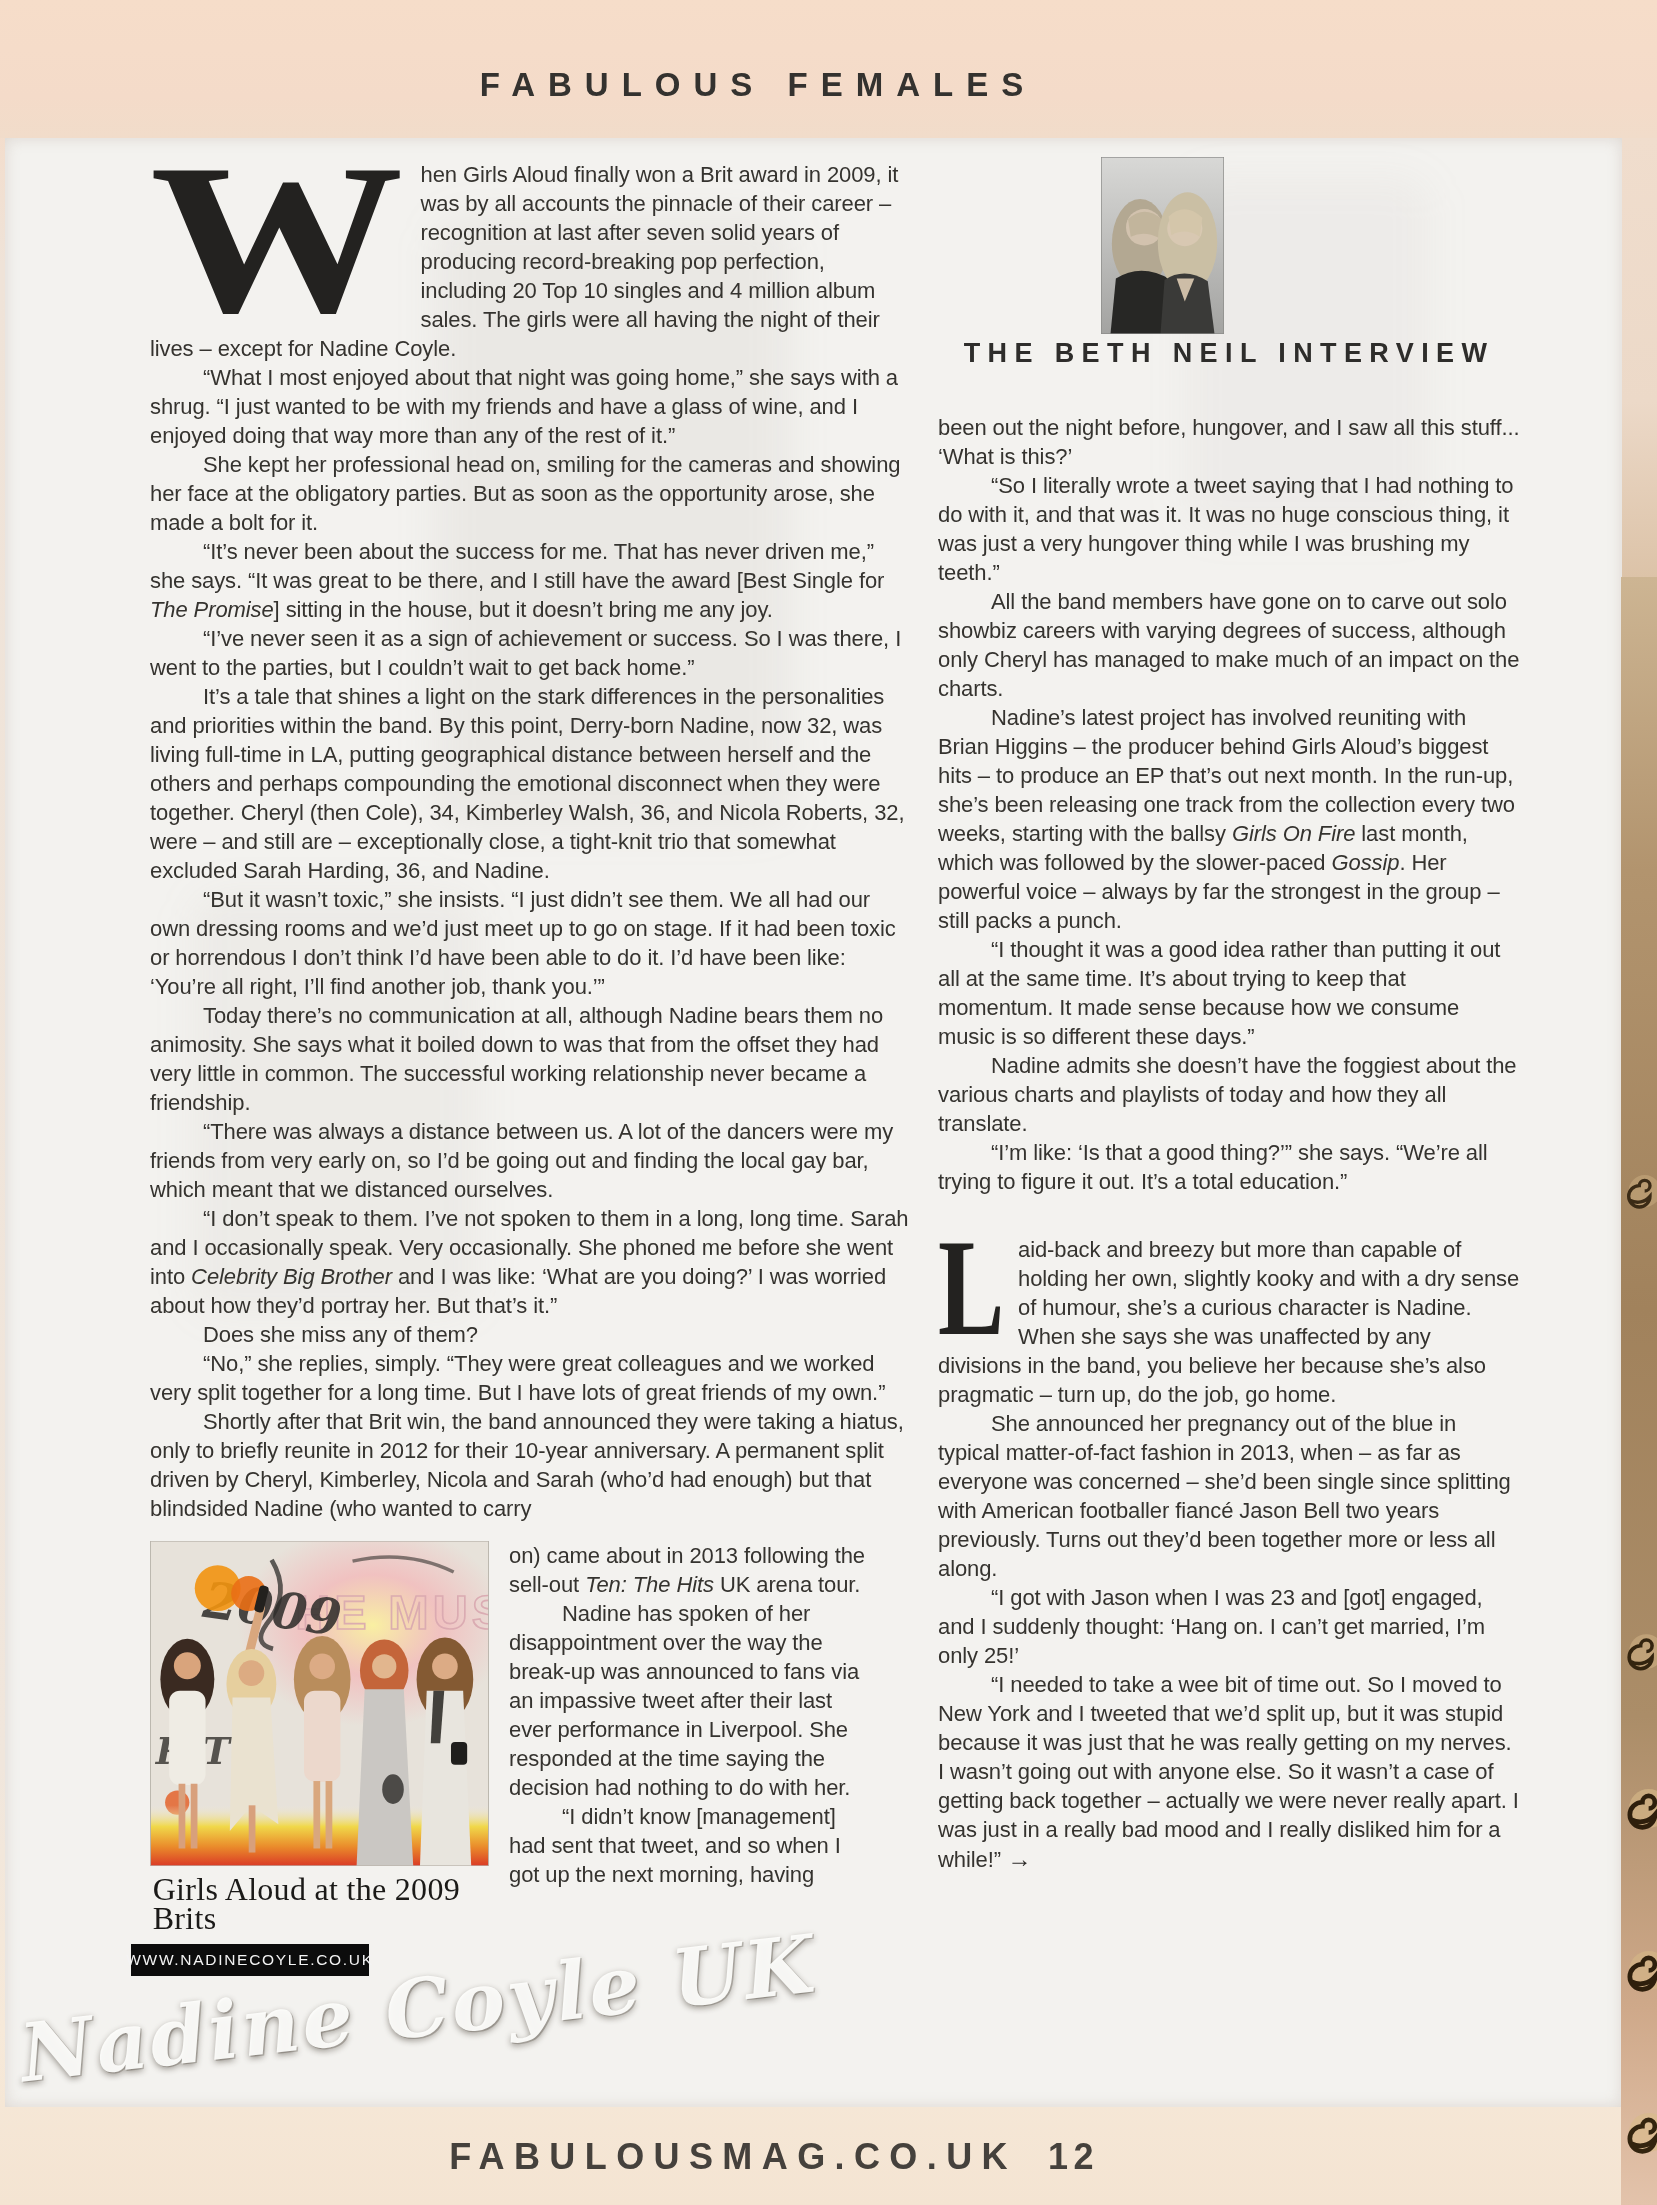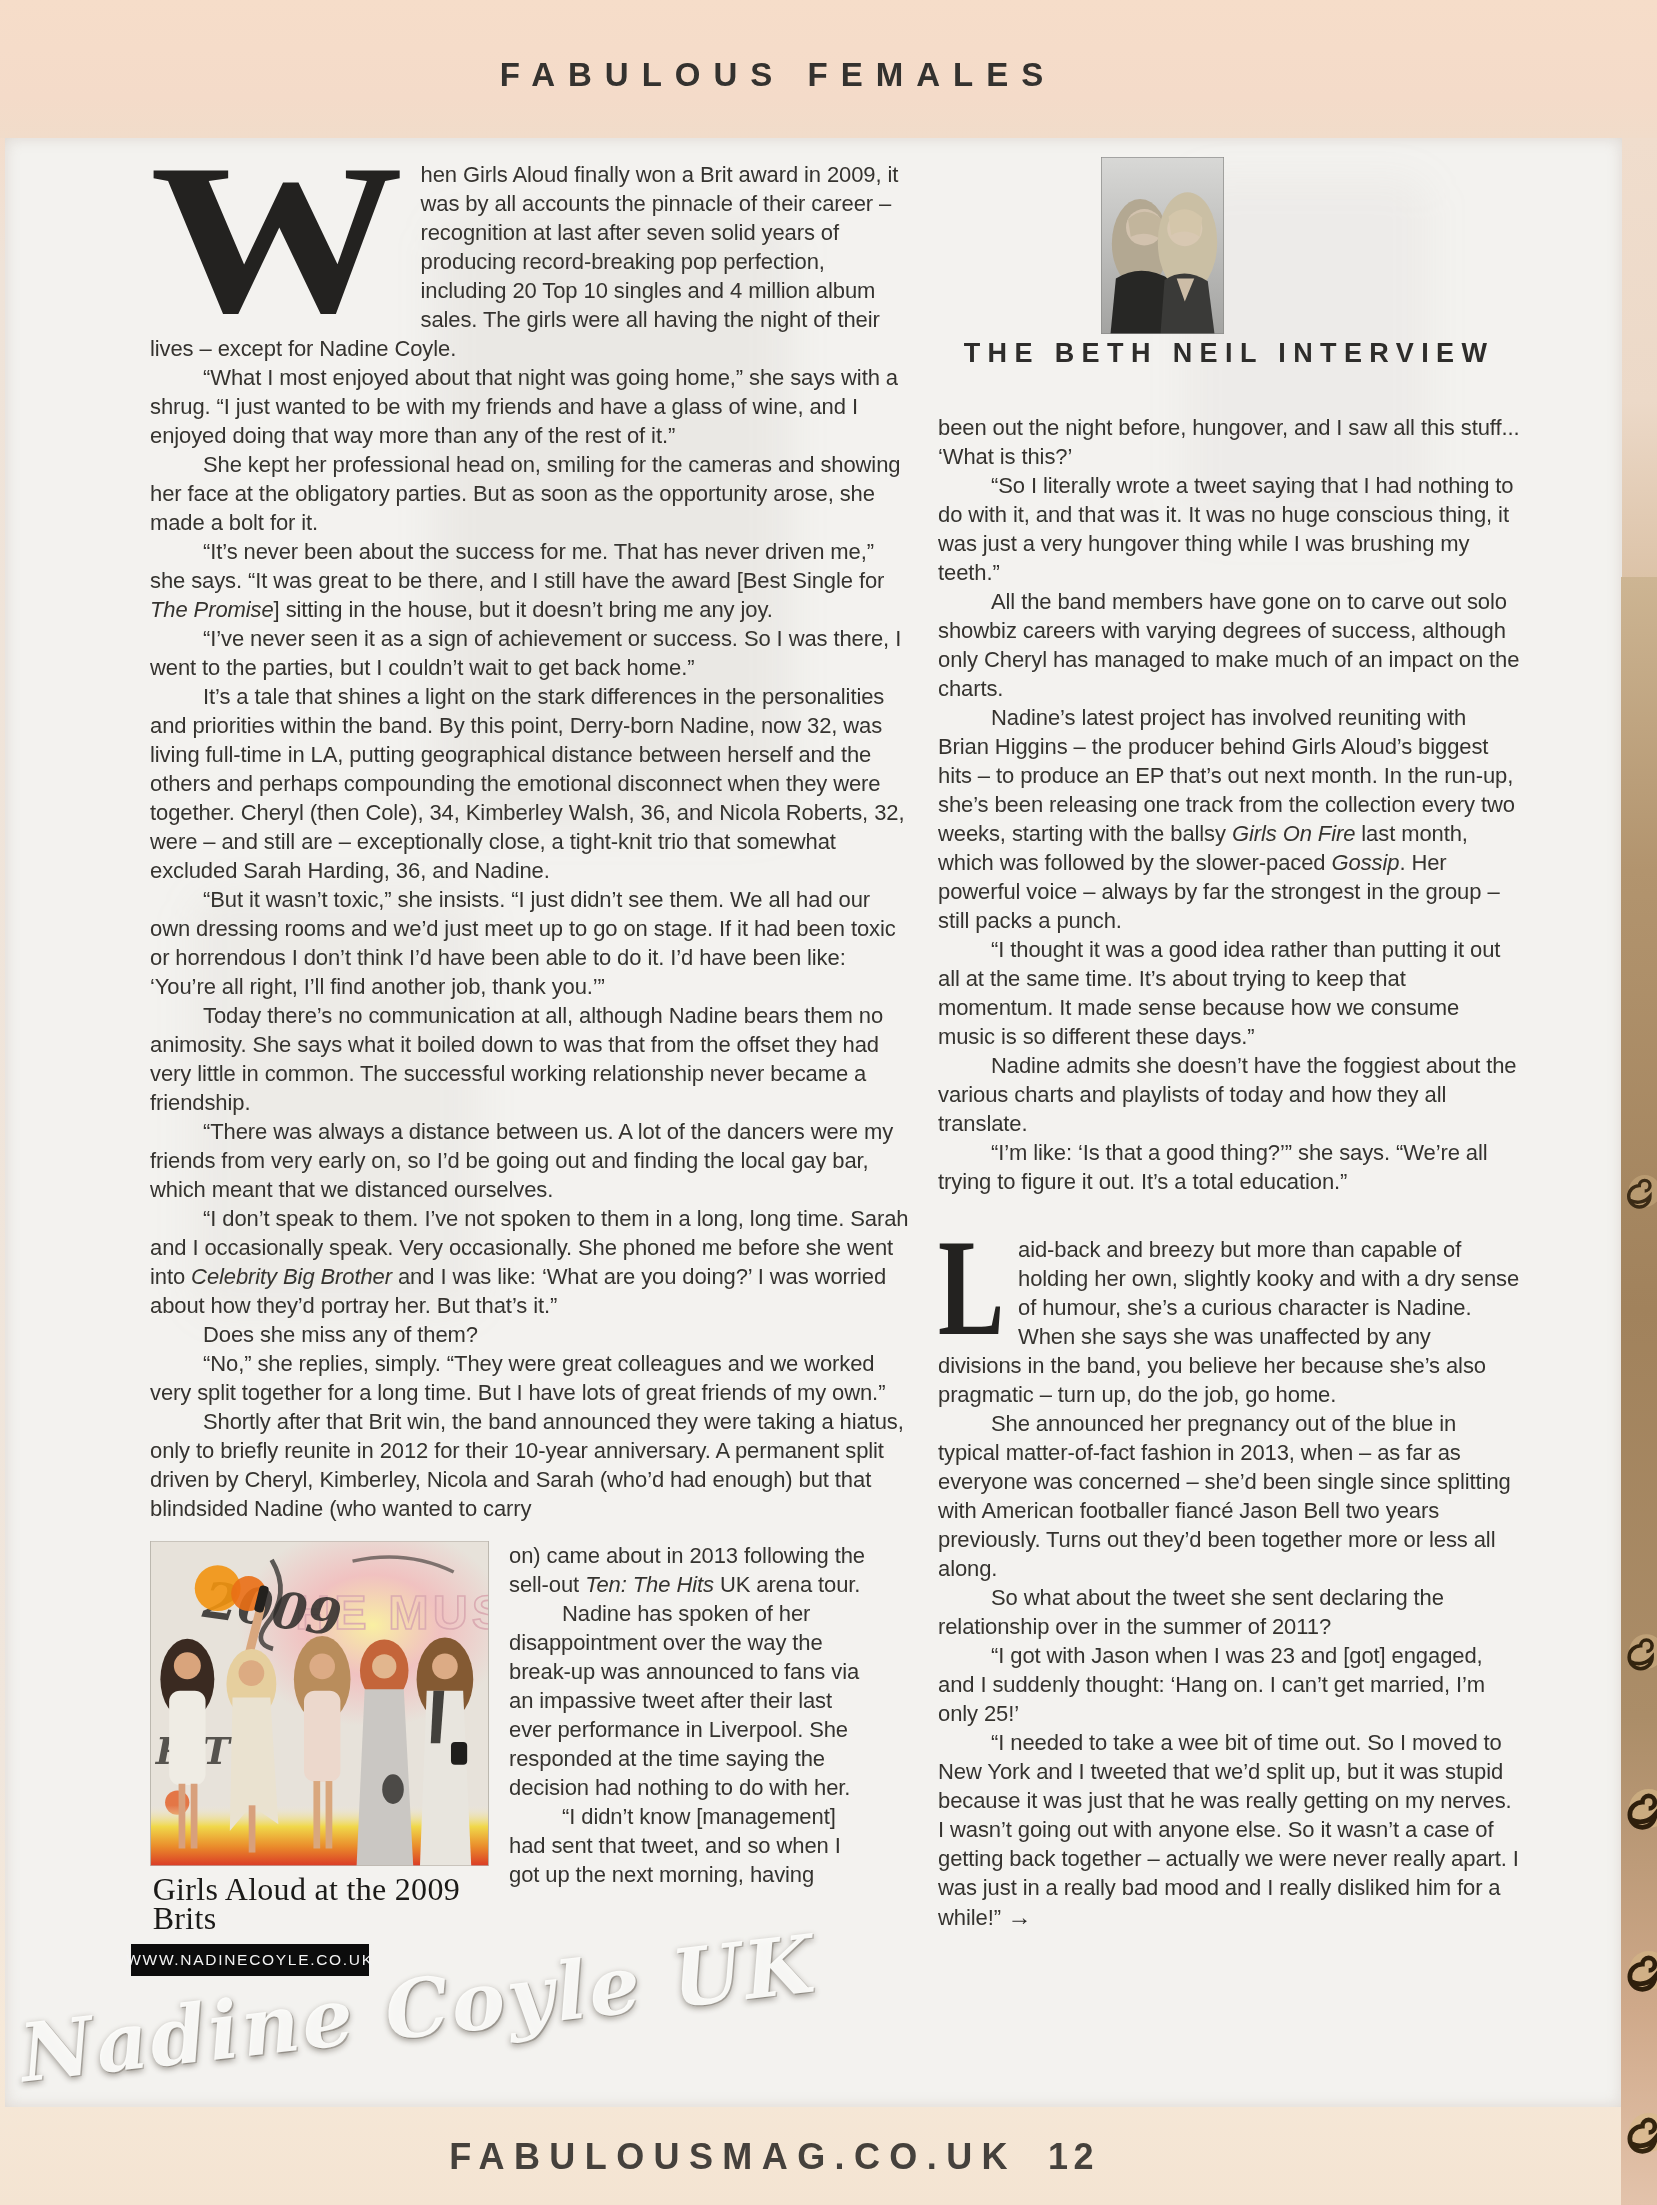--- a/index.html
+++ b/index.html
@@ -21,22 +21,22 @@
   .gb3{left:1181px;top:40px;width:243px;height:351px;background:rgba(170,160,150,.07);}
   .right-strip{position:absolute;left:1621px;top:577px;width:37px;height:1628px;overflow:hidden;
     background:linear-gradient(180deg,#cdb593 0%,#b2946e 18%,#a1825c 45%,#ab8d68 70%,#cfa98a 88%,#e3c3ab 100%);}
   .right-strip-top{position:absolute;left:1622px;top:138px;width:36px;height:439px;
     background:linear-gradient(180deg,#f0ddcd 0%,#ecd9c8 60%,#dcc3a8 100%);}
   .spiral{position:absolute;left:1.3px;}
   .footer{position:absolute;left:0;top:2120px;width:1548px;text-align:center;
     color:#45413c;font-weight:700;font-size:36px;letter-spacing:9.4px;margin-top:16px;}
   .footer .pagenum{margin-left:31px;letter-spacing:5.4px;}
   
-  .section-header{position:absolute;left:0;top:56px;width:1516px;text-align:center;
-    font-weight:700;font-size:33px;letter-spacing:13px;color:#34322f;padding-left:20px;}
+  .section-header{position:absolute;left:0;top:66px;width:1516px;text-align:center;
+    font-weight:700;font-size:33px;letter-spacing:13px;color:#34322f;}
   .interview-block{position:absolute;left:938px;top:157px;width:582px;}
   .interview-photo{display:block;margin-left:163px;width:123px;height:177px;}
   .interview-label{margin-top:4px;text-align:center;font-weight:700;font-size:27px;
     letter-spacing:7.4px;color:#2e2d2b;white-space:nowrap;}
   
   .col{position:absolute;color:#35332f;font-size:22px;line-height:29px;letter-spacing:-0.1px;}
   .left-col{left:150px;top:160px;width:759px;}
   .right-col{left:938px;top:413px;width:582px;}
   .para{margin:0;}
   .para.indent{text-indent:53px;}
@@ -232,21 +232,20 @@
     <p class="para indent"><span>“So I literally wrote a tweet saying that I had nothing to do with it, and that was it. It was no huge conscious thing, it was just a very hungover thing while I was brushing my teeth.”</span></p>
     <p class="para indent"><span>All the band members have gone on to carve out solo showbiz careers with varying degrees of success, although only Cheryl has managed to make much of an impact on the charts.</span></p>
     <p class="para indent"><span>Nadine’s latest project has involved reuniting with Brian Higgins – the producer behind Girls Aloud’s biggest hits – to produce an EP that’s out next month. In the run-up, she’s been releasing one track from the collection every two weeks, starting with the ballsy </span><span class="it">Girls On Fire</span><span> last month, which was followed by the slower-paced </span><span class="it">Gossip</span><span>. Her powerful voice – always by far the strongest in the group – still packs a punch.</span></p>
     <p class="para indent"><span>“I thought it was a good idea rather than putting it out all at the same time. It’s about trying to keep that momentum. It made sense because how we consume music is so different these days.”</span></p>
     <p class="para indent"><span>Nadine admits she doesn’t have the foggiest about the various charts and playlists of today and how they all translate.</span></p>
     <p class="para indent"><span>“I’m like: ‘Is that a good thing?’” she says. “We’re all trying to figure it out. It’s a total education.”</span></p>
     <p class="para space-before"><span class="dropcap-box dc-l">
         <span class="dropcap-glyph">L</span>
       </span><span>aid-back and breezy but more than capable of holding her own, slightly kooky and with a dry sense of humour, she’s a curious character is Nadine. When she says she was unaffected by any divisions in the band, you believe her because she’s also pragmatic – turn up, do the job, go home.</span></p>
     <p class="para indent"><span>She announced her pregnancy out of the blue in typical matter-of-fact fashion in 2013, when – as far as everyone was concerned – she’d been single since splitting with American footballer fiancé Jason Bell two years previously. Turns out they’d been together more or less all along.</span></p>
-    <p class="para indent"><span>So what about the tweet she sent declaring the relationship over in the summer of 2011?</span></p>
     <p class="para indent"><span>“I got with Jason when I was 23 and [got] engaged, and I suddenly thought: ‘Hang on. I can’t get married, I’m only 25!’</span></p>
     <p class="para indent"><span>“I needed to take a wee bit of time out. So I moved to New York and I tweeted that we’d split up, but it was stupid because it was just that he was really getting on my nerves. I wasn’t going out with anyone else. So it wasn’t a case of getting back together – actually we were never really apart. I was just in a really bad mood and I really disliked him for a while!”</span><span class="arrow">→</span></p>
   </div>
 
 <div class="watermark">Nadine Coyle UK</div>
 
 <div class="footer">
   <span>FABULOUSMAG.CO.UK</span><span class="pagenum">12</span>
 </div>
 

